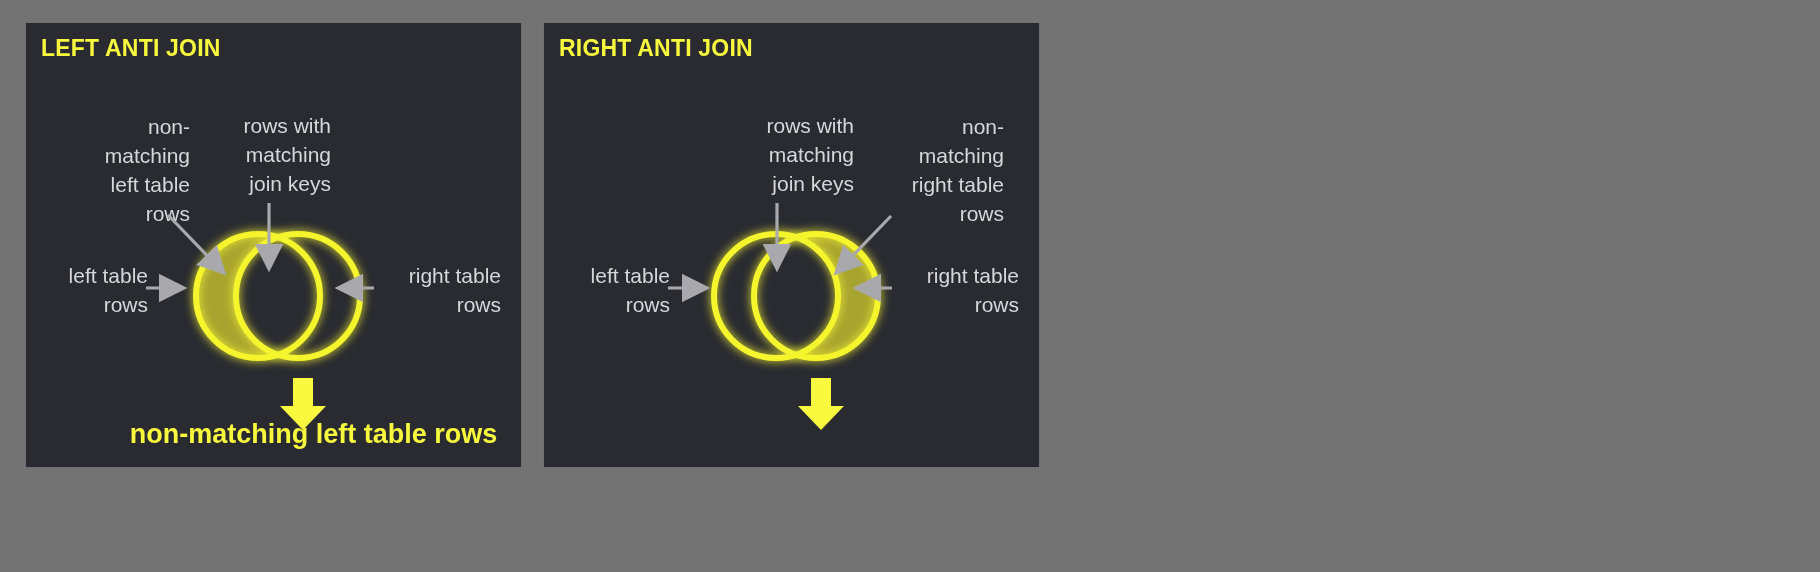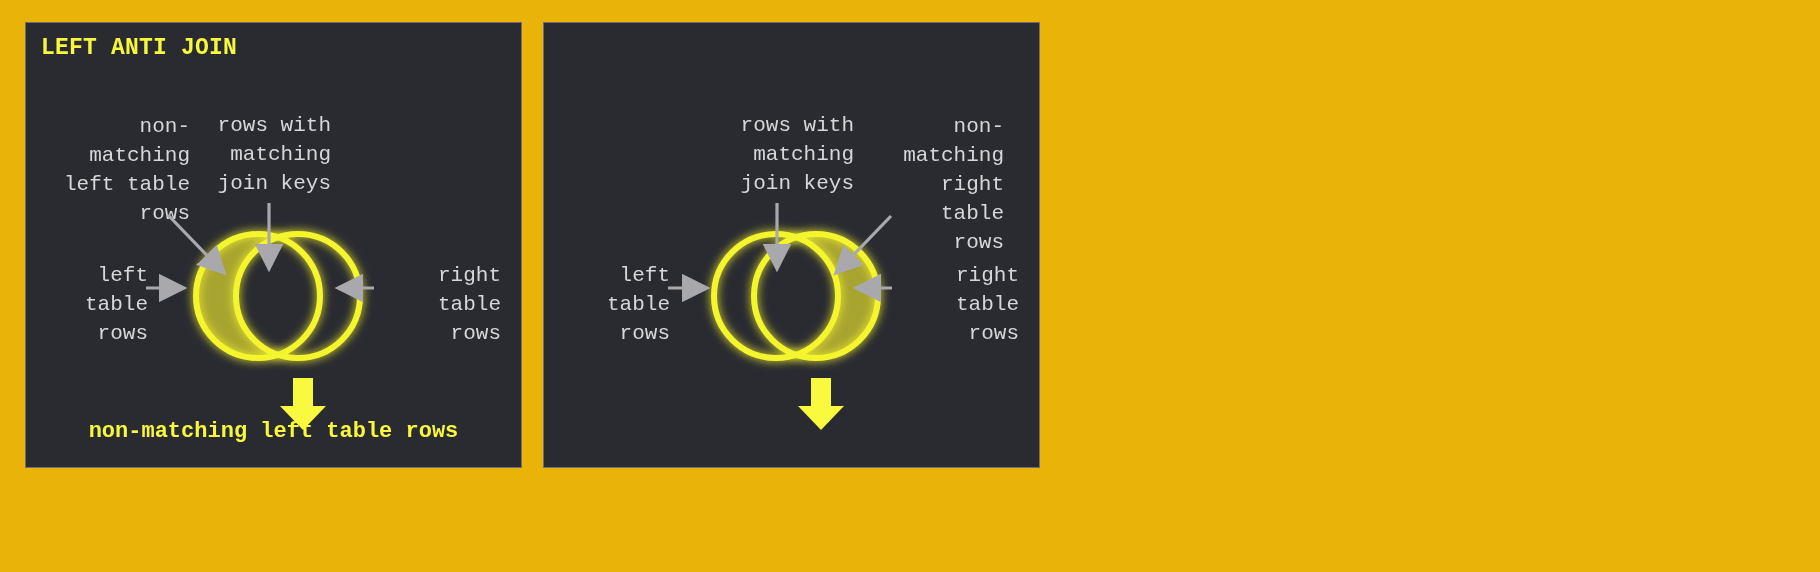--- a/index.html
+++ b/index.html
@@ -2,21 +2,21 @@
 <html><head>
 <meta charset="utf-8">
 <style>
   html,body{margin:0;padding:0;}
   body{
     width:1820px;height:572px;
     background:#151515;
     font-family:"Liberation Sans", sans-serif;
     overflow:hidden;
   }
-  #stage{position:relative;width:1820px;height:572px;background:#eab308;font-family:Liberation Mono, monospace;}
+  #stage{position:relative;width:1820px;height:572px;background:#737373;}
 
   .panel{
     position:absolute;
     top:22px;
     width:497px;
     height:446px;
     background:#2a2b31;
     border:1px solid #6e6e73;
     box-sizing:border-box;
   }
@@ -73,24 +73,25 @@
     width:0;height:0;
     border-left:23px solid transparent;
     border-right:23px solid transparent;
     border-top:24px solid #f9f93f;
   }
 
   .caption{
     position:absolute;
     width:100%;
     text-align:center;
-    font-size:22px;
+    font-size:27px;
     font-weight:bold;
     color:#f7f73d;
     white-space:nowrap;
+    padding-left:40px;
   }
 </style>
 </head>
 <body>
 
 <div id="stage">
 
   <div class="panel" id="panel-left">
 
     <div class="panel-title">LEFT ANTI JOIN</div>
@@ -154,20 +155,21 @@
     <div class="down-arrow" style="left:254px;top:355px;">
       <div class="shaft"></div>
       <div class="head"></div>
     </div>
 
     <div class="caption" style="top:396px;">non-matching left table rows</div>
   </div>
 
   <div class="panel" id="panel-right">
 
+    <div class="panel-title">RIGHT ANTI JOIN</div>
 
     <div class="note" style="left:170px;top:88px;width:140px;">rows with
 matching
 join keys</div>
 
     <div class="note" style="left:325px;top:89px;width:135px;">non-
 matching
 right table
 rows</div>
 

